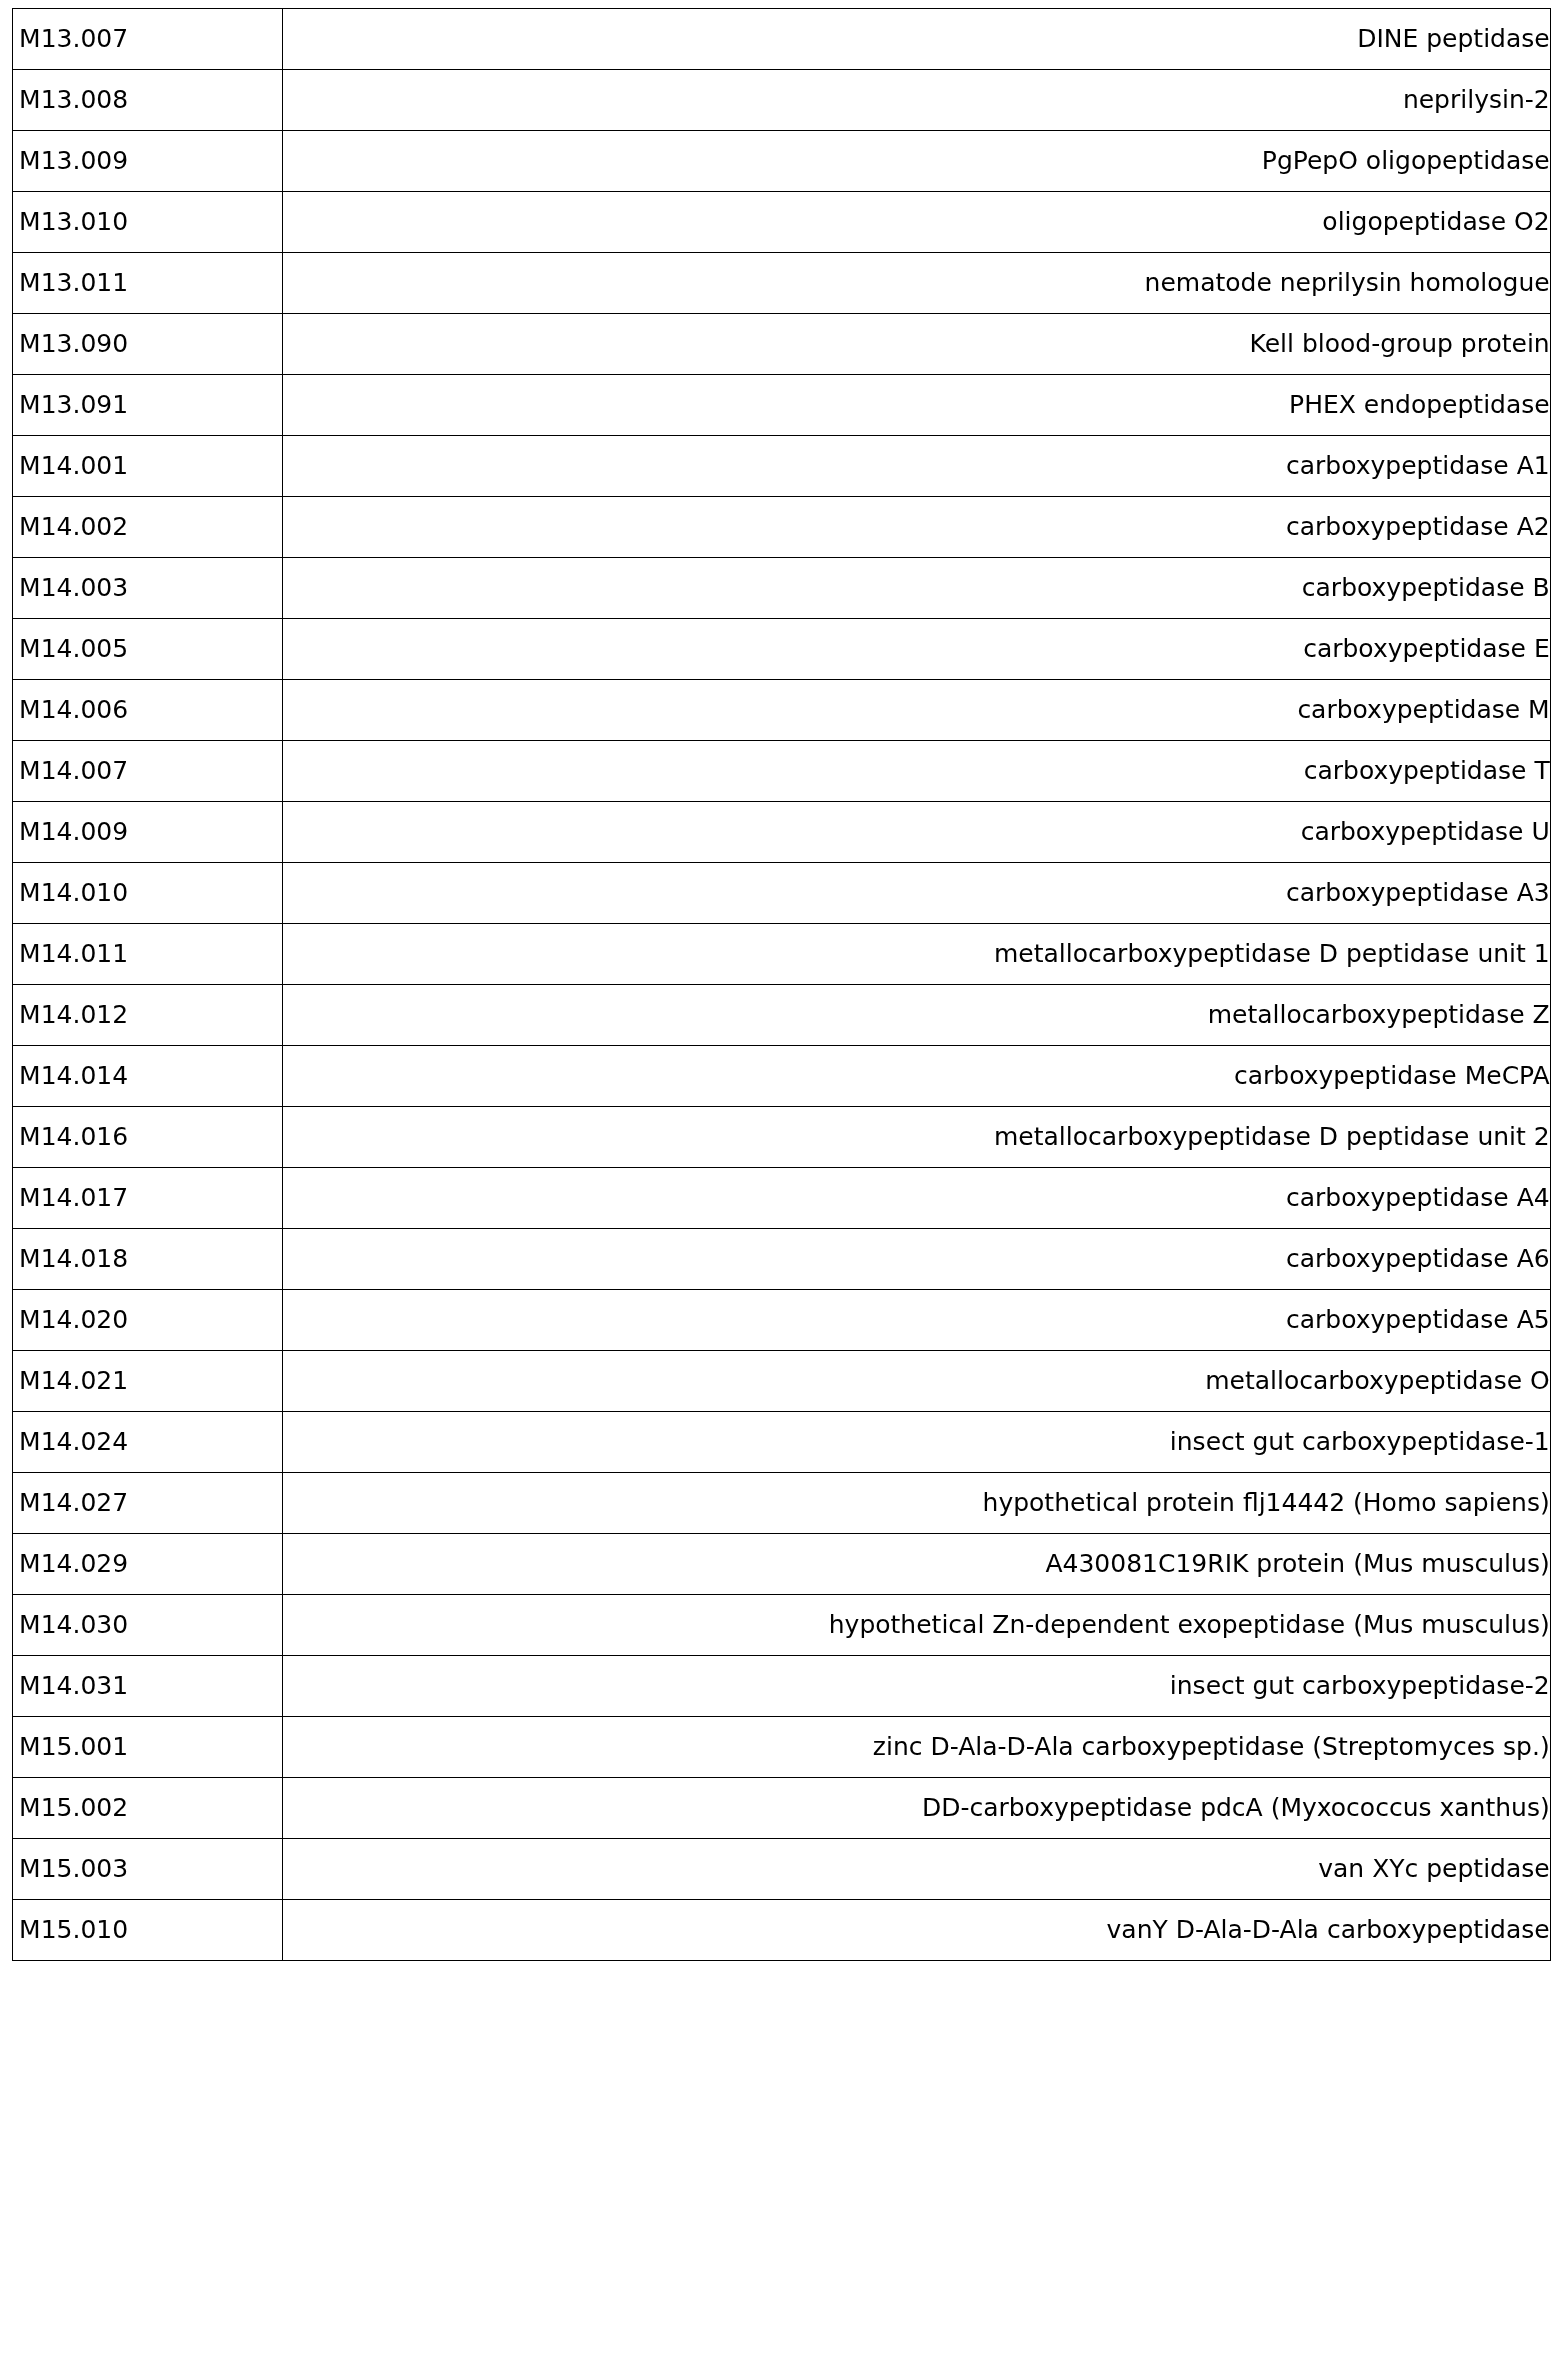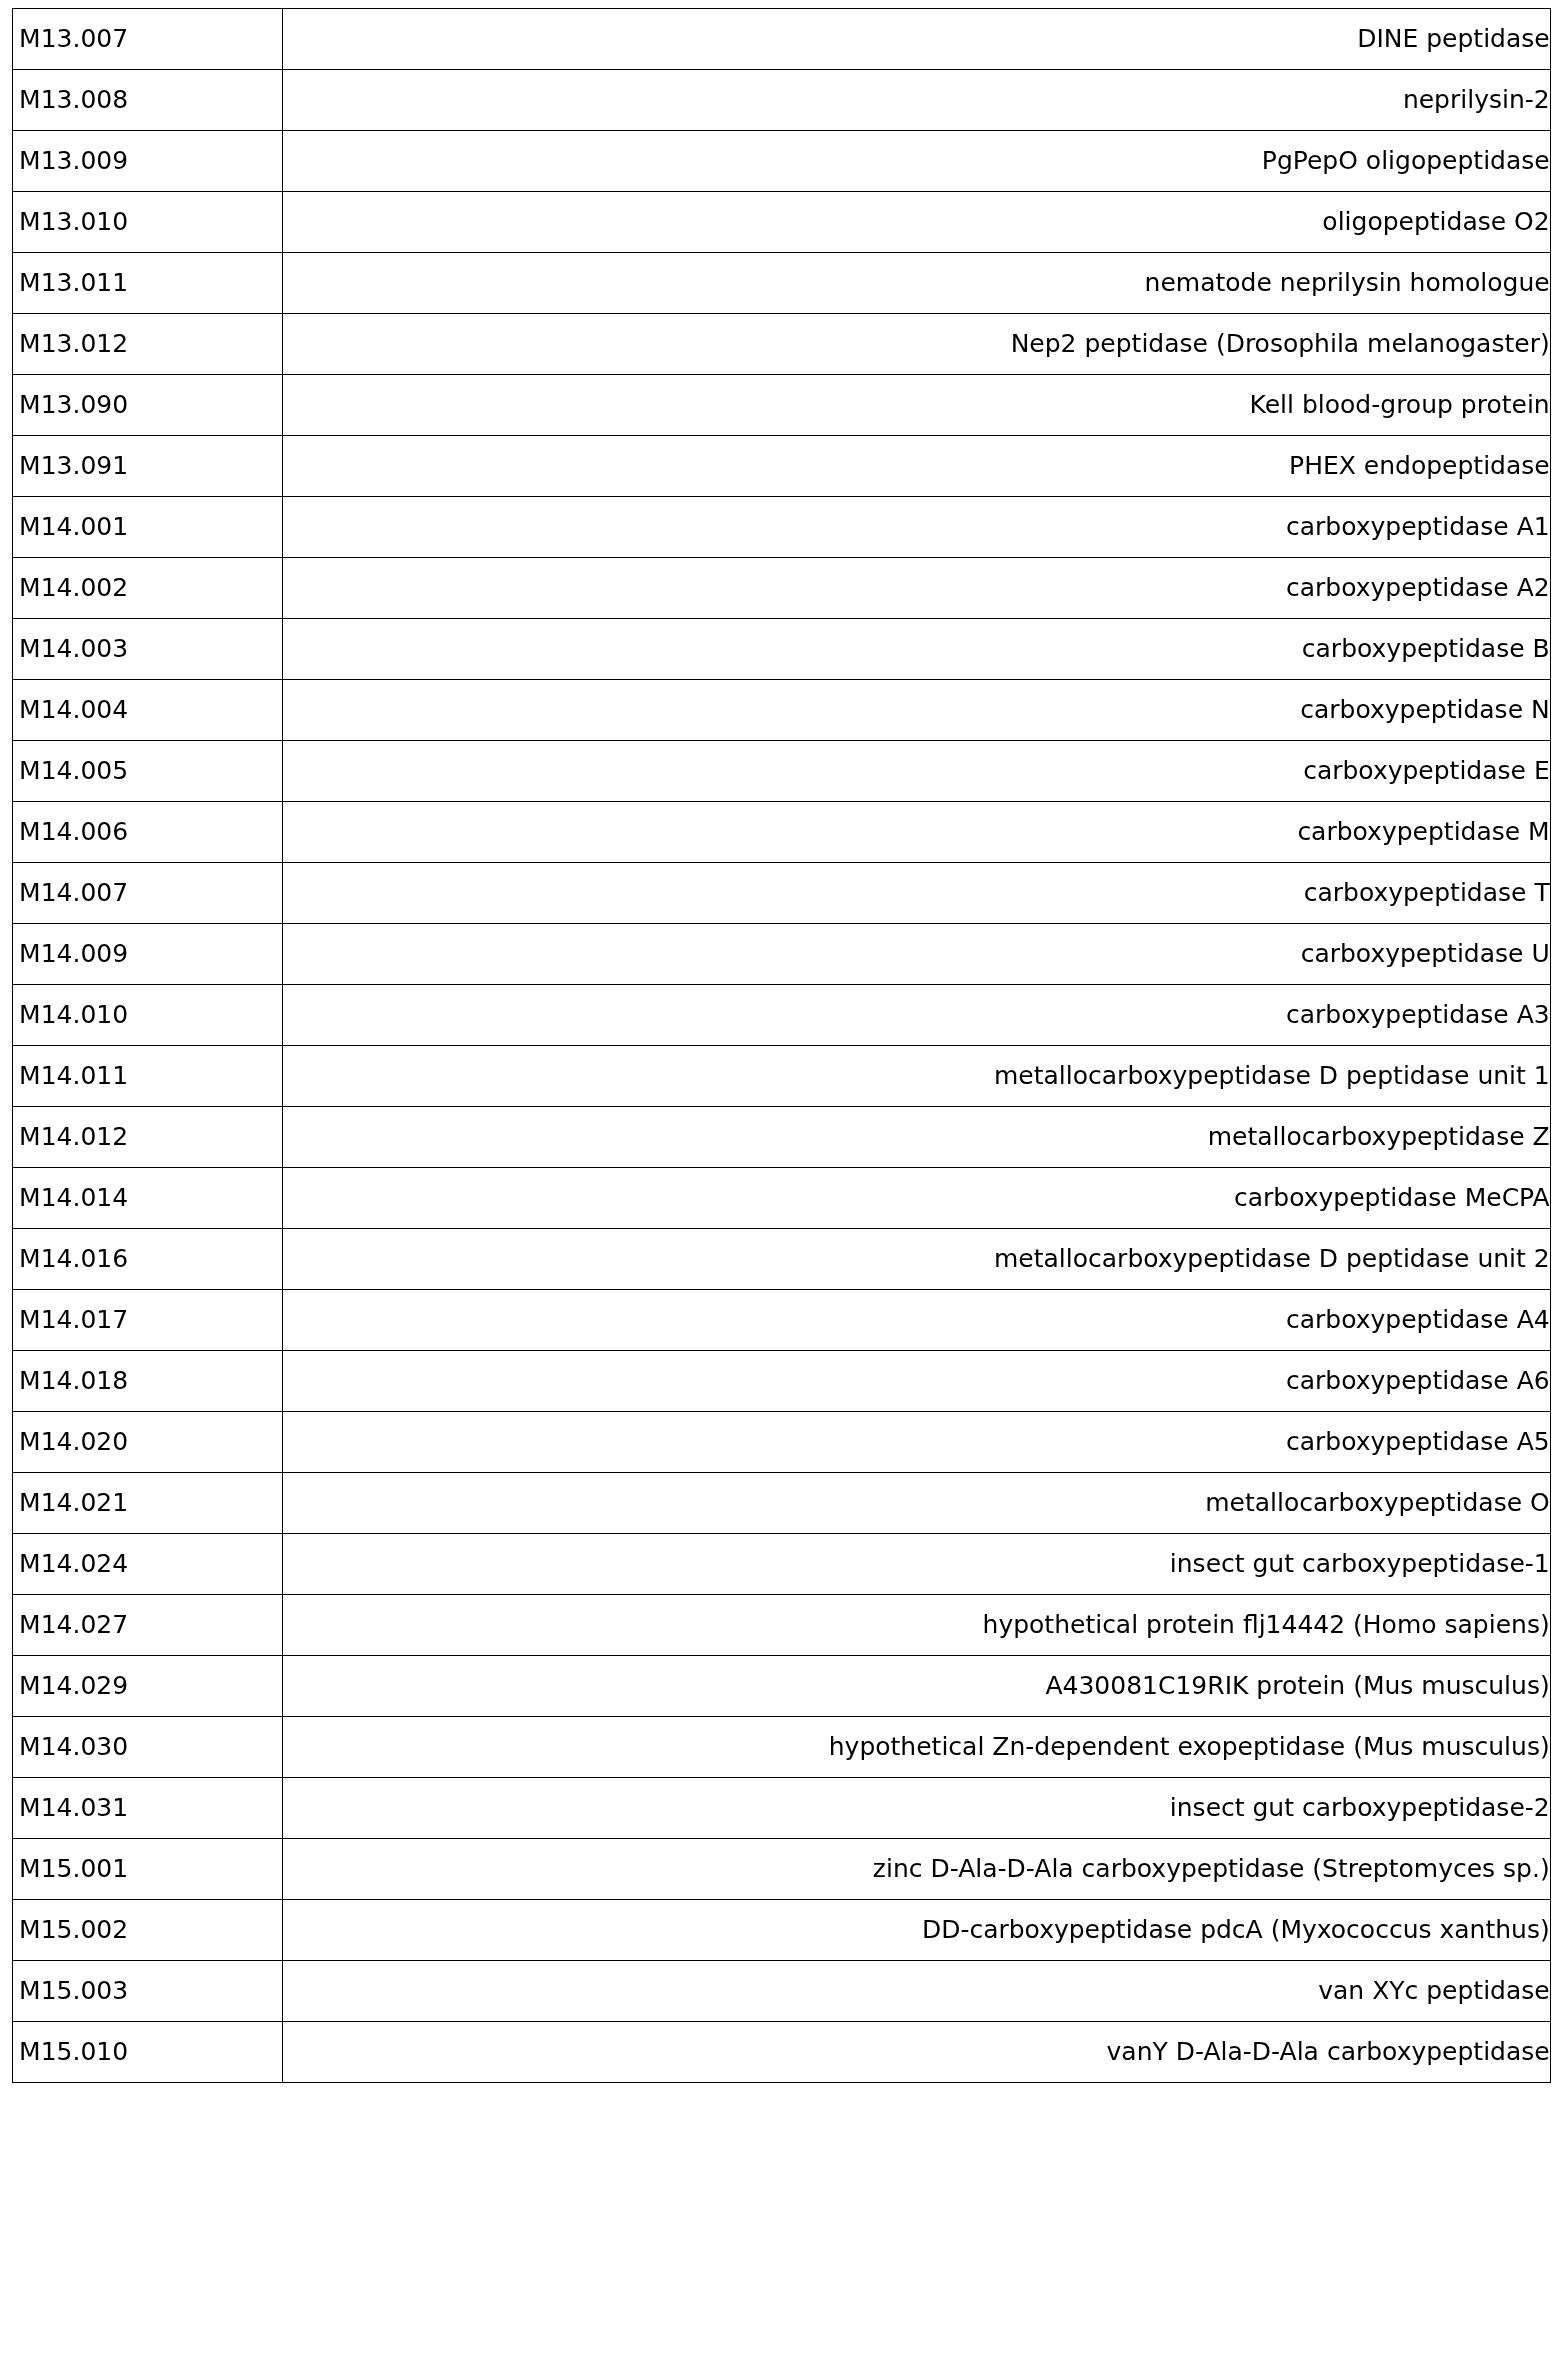--- a/index.html
+++ b/index.html
@@ -62,46 +62,38 @@
         </tr>
         <tr>
           <td class="col-code">M13.010</td>
           <td class="col-name">oligopeptidase O2</td>
         </tr>
         <tr>
           <td class="col-code">M13.011</td>
           <td class="col-name">nematode neprilysin homologue</td>
         </tr>
         <tr>
-          <td class="col-code">M13.012</td>
-          <td class="col-name">Nep2 peptidase (Drosophila melanogaster)</td>
-        </tr>
-        <tr>
           <td class="col-code">M13.090</td>
           <td class="col-name">Kell blood-group protein</td>
         </tr>
         <tr>
           <td class="col-code">M13.091</td>
           <td class="col-name">PHEX endopeptidase</td>
         </tr>
         <tr>
           <td class="col-code">M14.001</td>
           <td class="col-name">carboxypeptidase A1</td>
         </tr>
         <tr>
           <td class="col-code">M14.002</td>
           <td class="col-name">carboxypeptidase A2</td>
         </tr>
         <tr>
           <td class="col-code">M14.003</td>
           <td class="col-name">carboxypeptidase B</td>
-        </tr>
-        <tr>
-          <td class="col-code">M14.004</td>
-          <td class="col-name">carboxypeptidase N</td>
         </tr>
         <tr>
           <td class="col-code">M14.005</td>
           <td class="col-name">carboxypeptidase E</td>
         </tr>
         <tr>
           <td class="col-code">M14.006</td>
           <td class="col-name">carboxypeptidase M</td>
         </tr>
         <tr>

